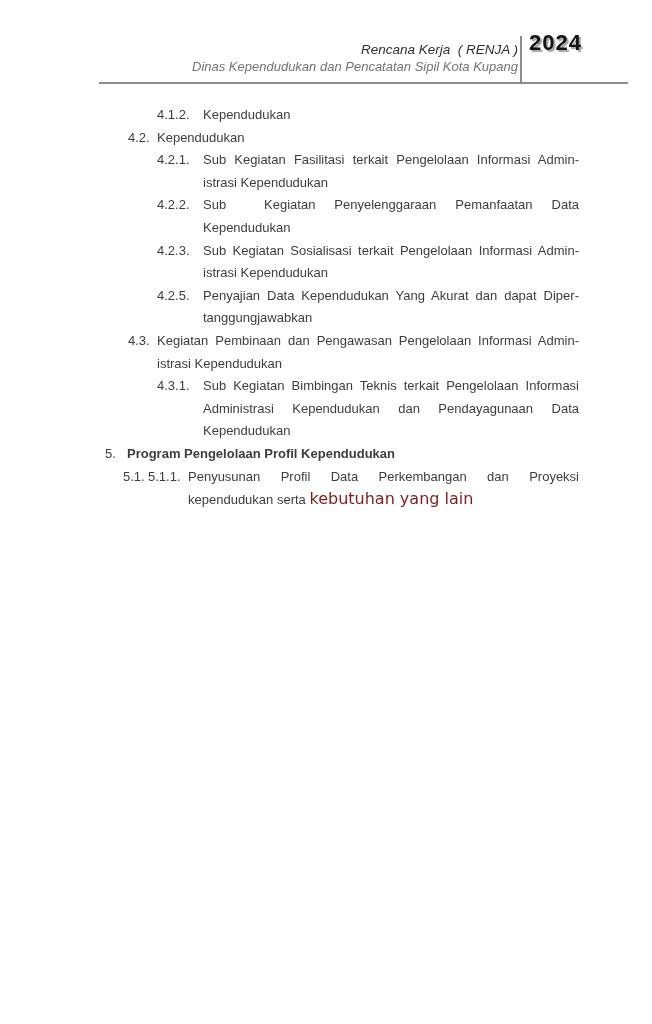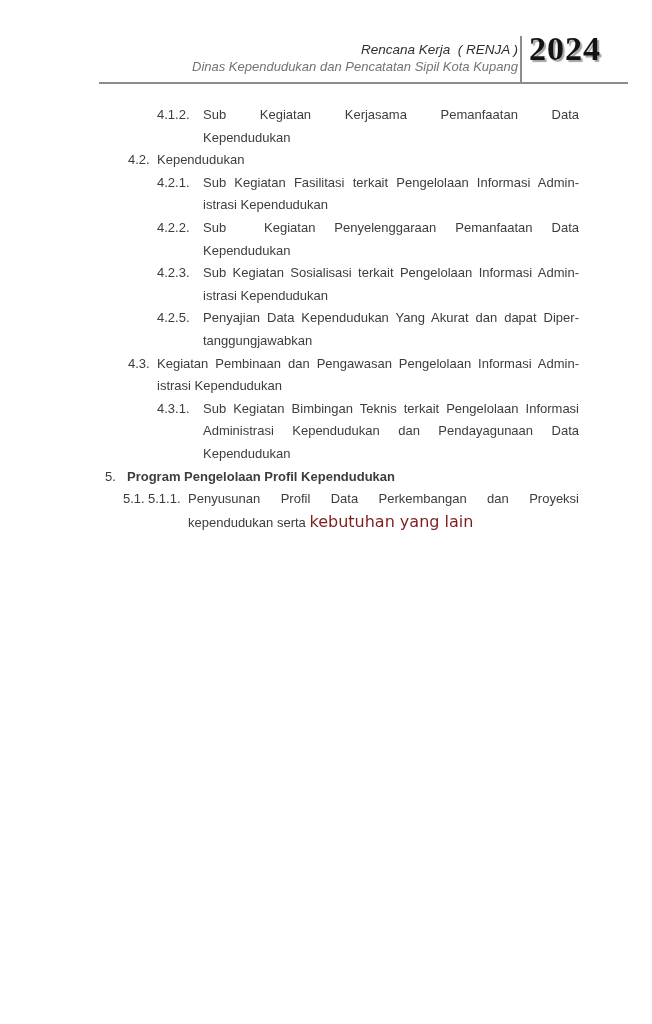--- a/index.html
+++ b/index.html
@@ -22,22 +22,22 @@
     position: absolute; top: 59px; right: 134px;
     font-style: italic; font-size: 13px; color: #737373;
     white-space: pre;
   }
   .hdr-vline {
     position: absolute; left: 520px; top: 36px;
     width: 2px; height: 46px; background: #8c8c8c;
   }
   .hdr-year {
     position: absolute; left: 529px; top: 30px;
-    font-family: Liberation Serif, serif;
-    font-weight: bold; font-size: 34px; color: #141414;
+    font-family: Liberation Sans, sans-serif;
+    font-weight: bold; font-size: 22px; color: #141414;
     letter-spacing: 1px;
     text-shadow: 2px 2px 1px #a4a4a4;
   }
   .hdr-rule {
     position: absolute; left: 99px; top: 82px;
     width: 529px; height: 2px; background: #8c8c8c;
     z-index: 3;
   }
 
   
@@ -96,21 +96,20 @@
     <div class="hdr-line2">Dinas Kependudukan dan Pencatatan Sipil Kota Kupang</div>
     <div class="hdr-vline"></div>
     <div class="hdr-year">2024</div>
     <div class="hdr-rule"></div>
   </div>
 
   <main class="content" id="list-root">
       <div class="item l3">
         <span class="num">4.1.2.</span>
         <div class="txt">
-          <div class="line just">Sub Kegiatan Kerjasama Pemanfaatan Data</div>
           <div class="line">Kependudukan</div>
         </div>
       </div>
       <div class="item l2">
         <span class="num">4.2.</span>
         <div class="txt">
           <div class="line">Kependudukan</div>
         </div>
       </div>
       <div class="item l3">

